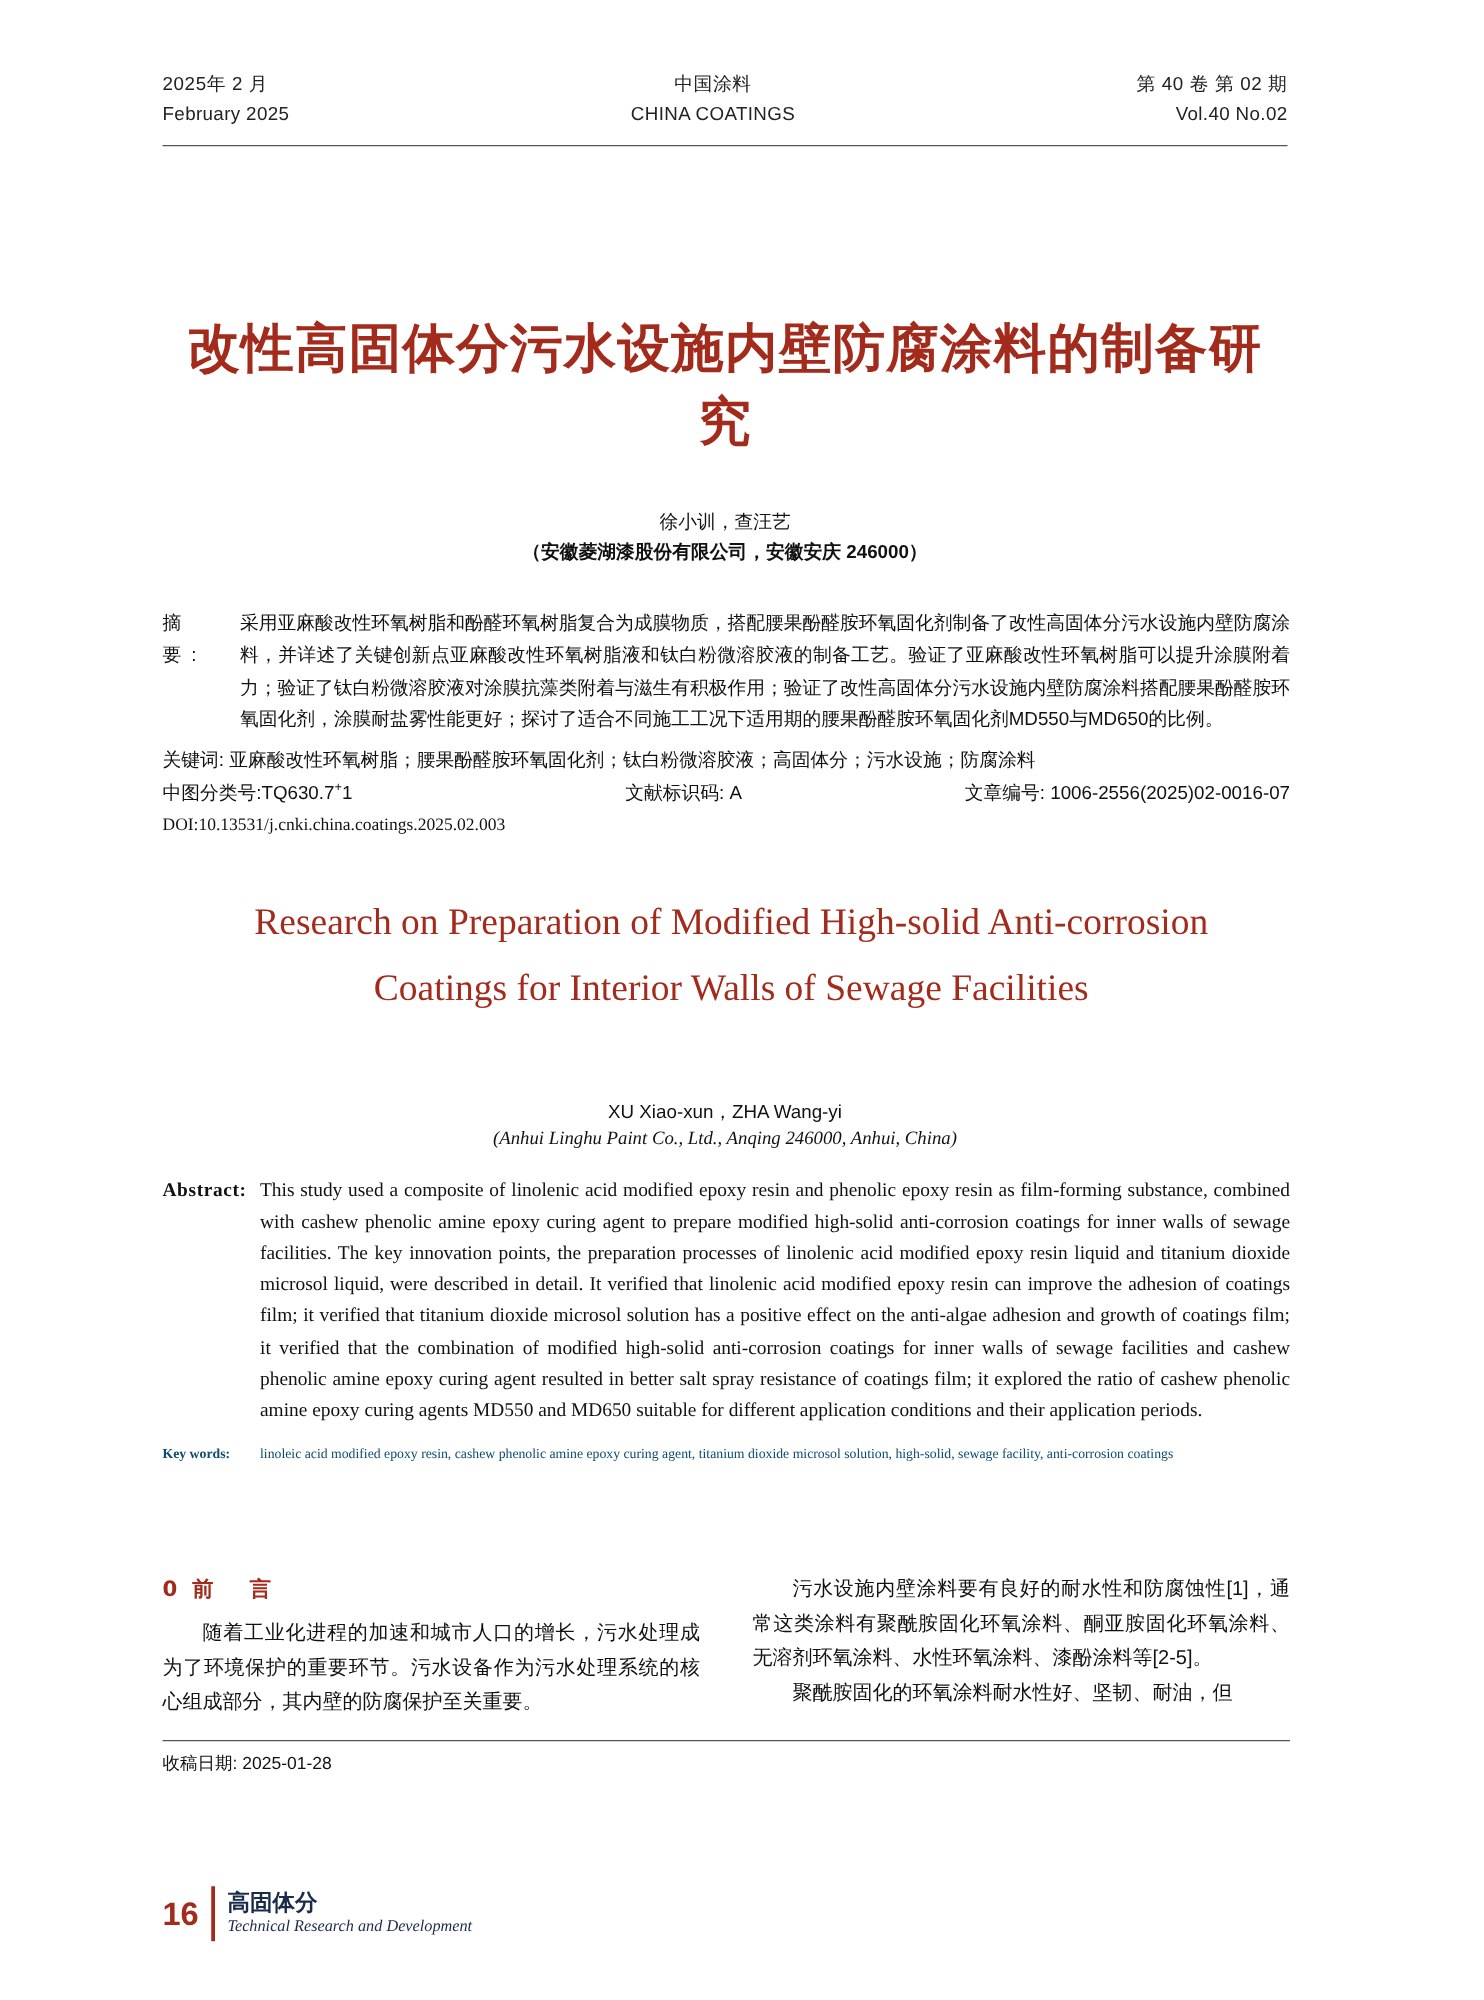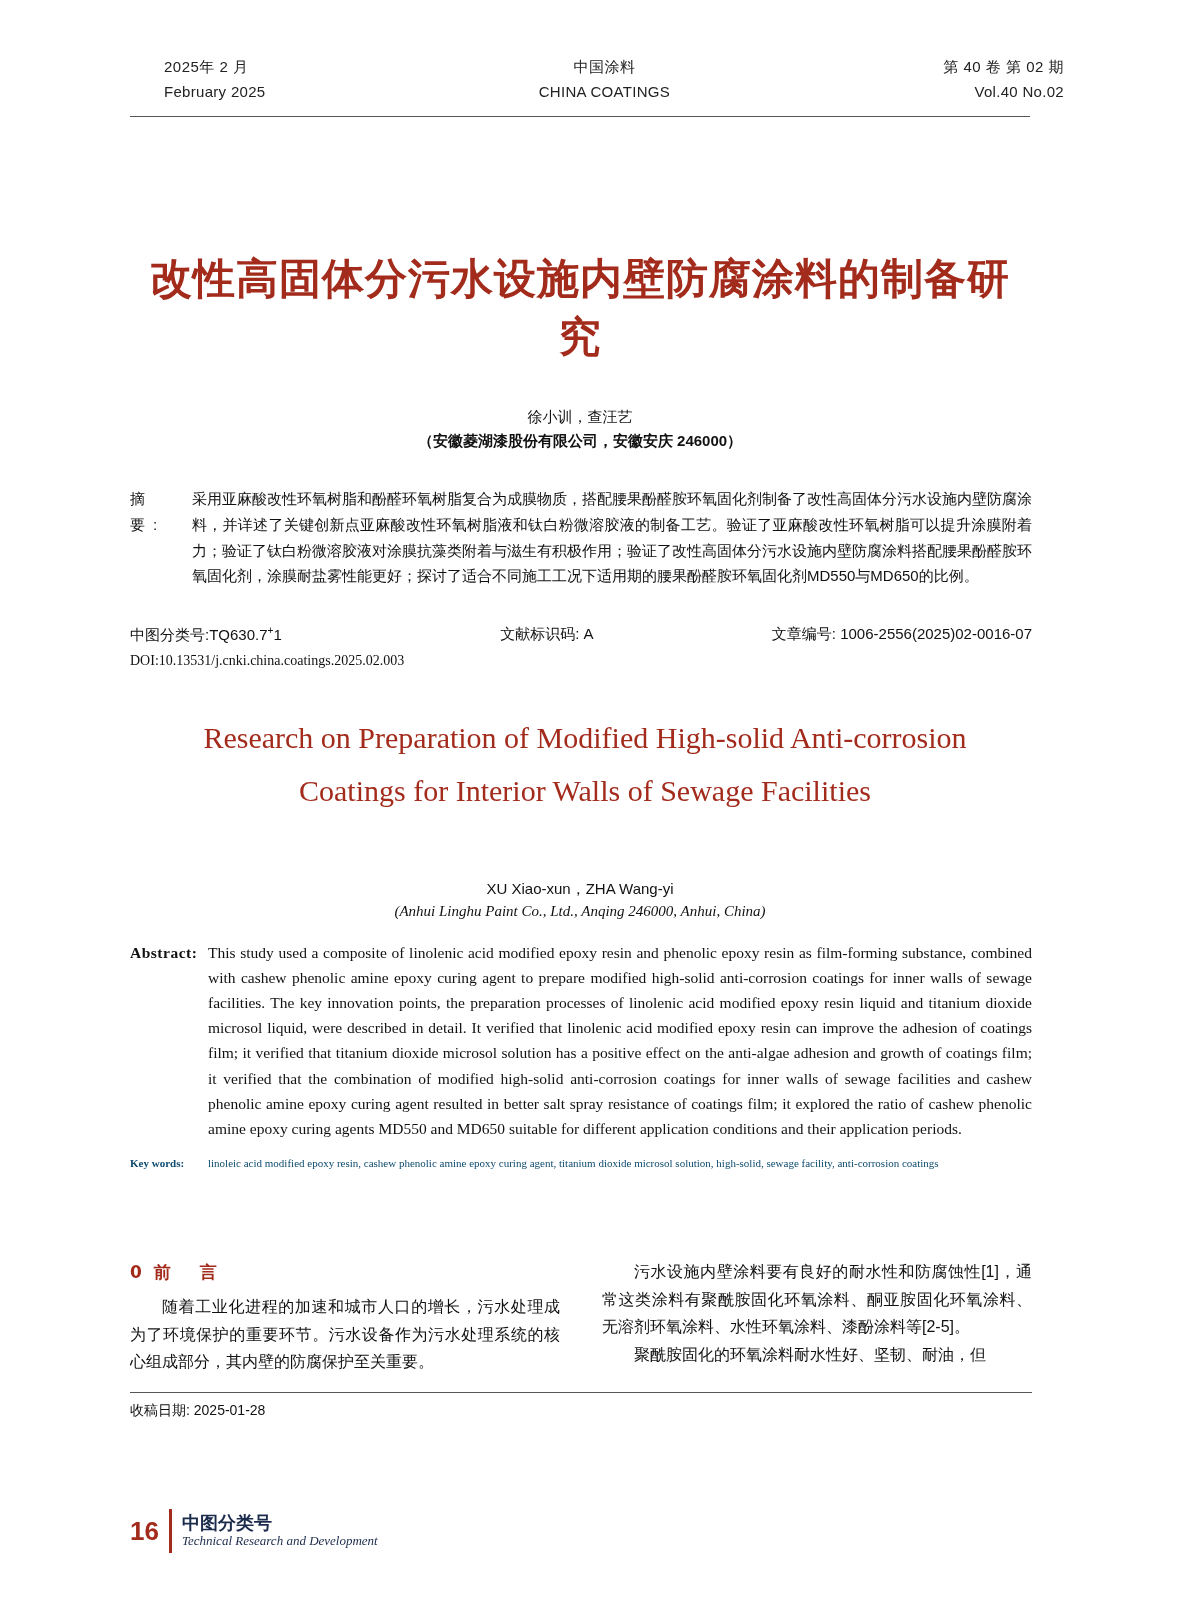--- a/index.html
+++ b/index.html
@@ -28,21 +28,20 @@
     position: absolute;
     left: 130px;
     top: 58px;
     width: 900px;
     display: flex;
     justify-content: space-between;
     align-items: flex-start;
     font-family: "Liberation Sans", sans-serif;
     font-size: 15px;
     color: #222;
-    margin-left: 34px;
   }
   .runhead .col {
     display: flex;
     flex-direction: column;
     gap: 6px;
   }
   .runhead .col.center { align-items: center; }
   .runhead .col.right { align-items: flex-end; }
   .runhead .cn { font-size: 15px; letter-spacing: 0.5px; }
   .runhead .en { font-size: 15px; letter-spacing: 0.3px; }
@@ -336,20 +335,24 @@
 
   <div class="cn-title">改性高固体分污水设施内壁防腐涂料的制备研究</div>
   <div class="cn-authors">徐小训，查汪艺</div>
   <div class="cn-affil">（安徽菱湖漆股份有限公司，安徽安庆   246000）</div>
 
   <div class="cn-abs">
     <span class="lbl">摘　要:</span>
     <span class="body">采用亚麻酸改性环氧树脂和酚醛环氧树脂复合为成膜物质，搭配腰果酚醛胺环氧固化剂制备了改性高固体分污水设施内壁防腐涂料，并详述了关键创新点亚麻酸改性环氧树脂液和钛白粉微溶胶液的制备工艺。验证了亚麻酸改性环氧树脂可以提升涂膜附着力；验证了钛白粉微溶胶液对涂膜抗藻类附着与滋生有积极作用；验证了改性高固体分污水设施内壁防腐涂料搭配腰果酚醛胺环氧固化剂，涂膜耐盐雾性能更好；探讨了适合不同施工工况下适用期的腰果酚醛胺环氧固化剂MD550与MD650的比例。</span>
   </div>
 
+  <div class="cn-keywords">
+    <span>关键词:</span>
+    <span>亚麻酸改性环氧树脂；腰果酚醛胺环氧固化剂；钛白粉微溶胶液；高固体分；污水设施；防腐涂料</span>
+  </div>
 
   <div class="clc-row">
     <span>
       <span>中图分类号:</span><span>TQ630.7</span><sup>+</sup><span>1</span>
     </span>
     <span class="mid">文献标识码: A</span>
     <span>文章编号: 1006-2556(2025)02-0016-07</span>
   </div>
   <div class="doi-row">DOI:10.13531/j.cnki.china.coatings.2025.02.003</div>
 
@@ -382,18 +385,18 @@
 
   <div class="foot-rule"></div>
   <div class="footnotes">
     <div>收稿日期: 2025-01-28</div>
   </div>
 
   <div class="pfoot">
     <span class="pnum">16</span>
     <span class="bar"></span>
     <span class="ftxt">
-      <span class="fcn">中图分类号</span>
+      <span class="fcn">高固体分</span>
       <span class="fen">Technical Research and Development</span>
     </span>
   </div>
 
 </div>
 
 </body></html>

